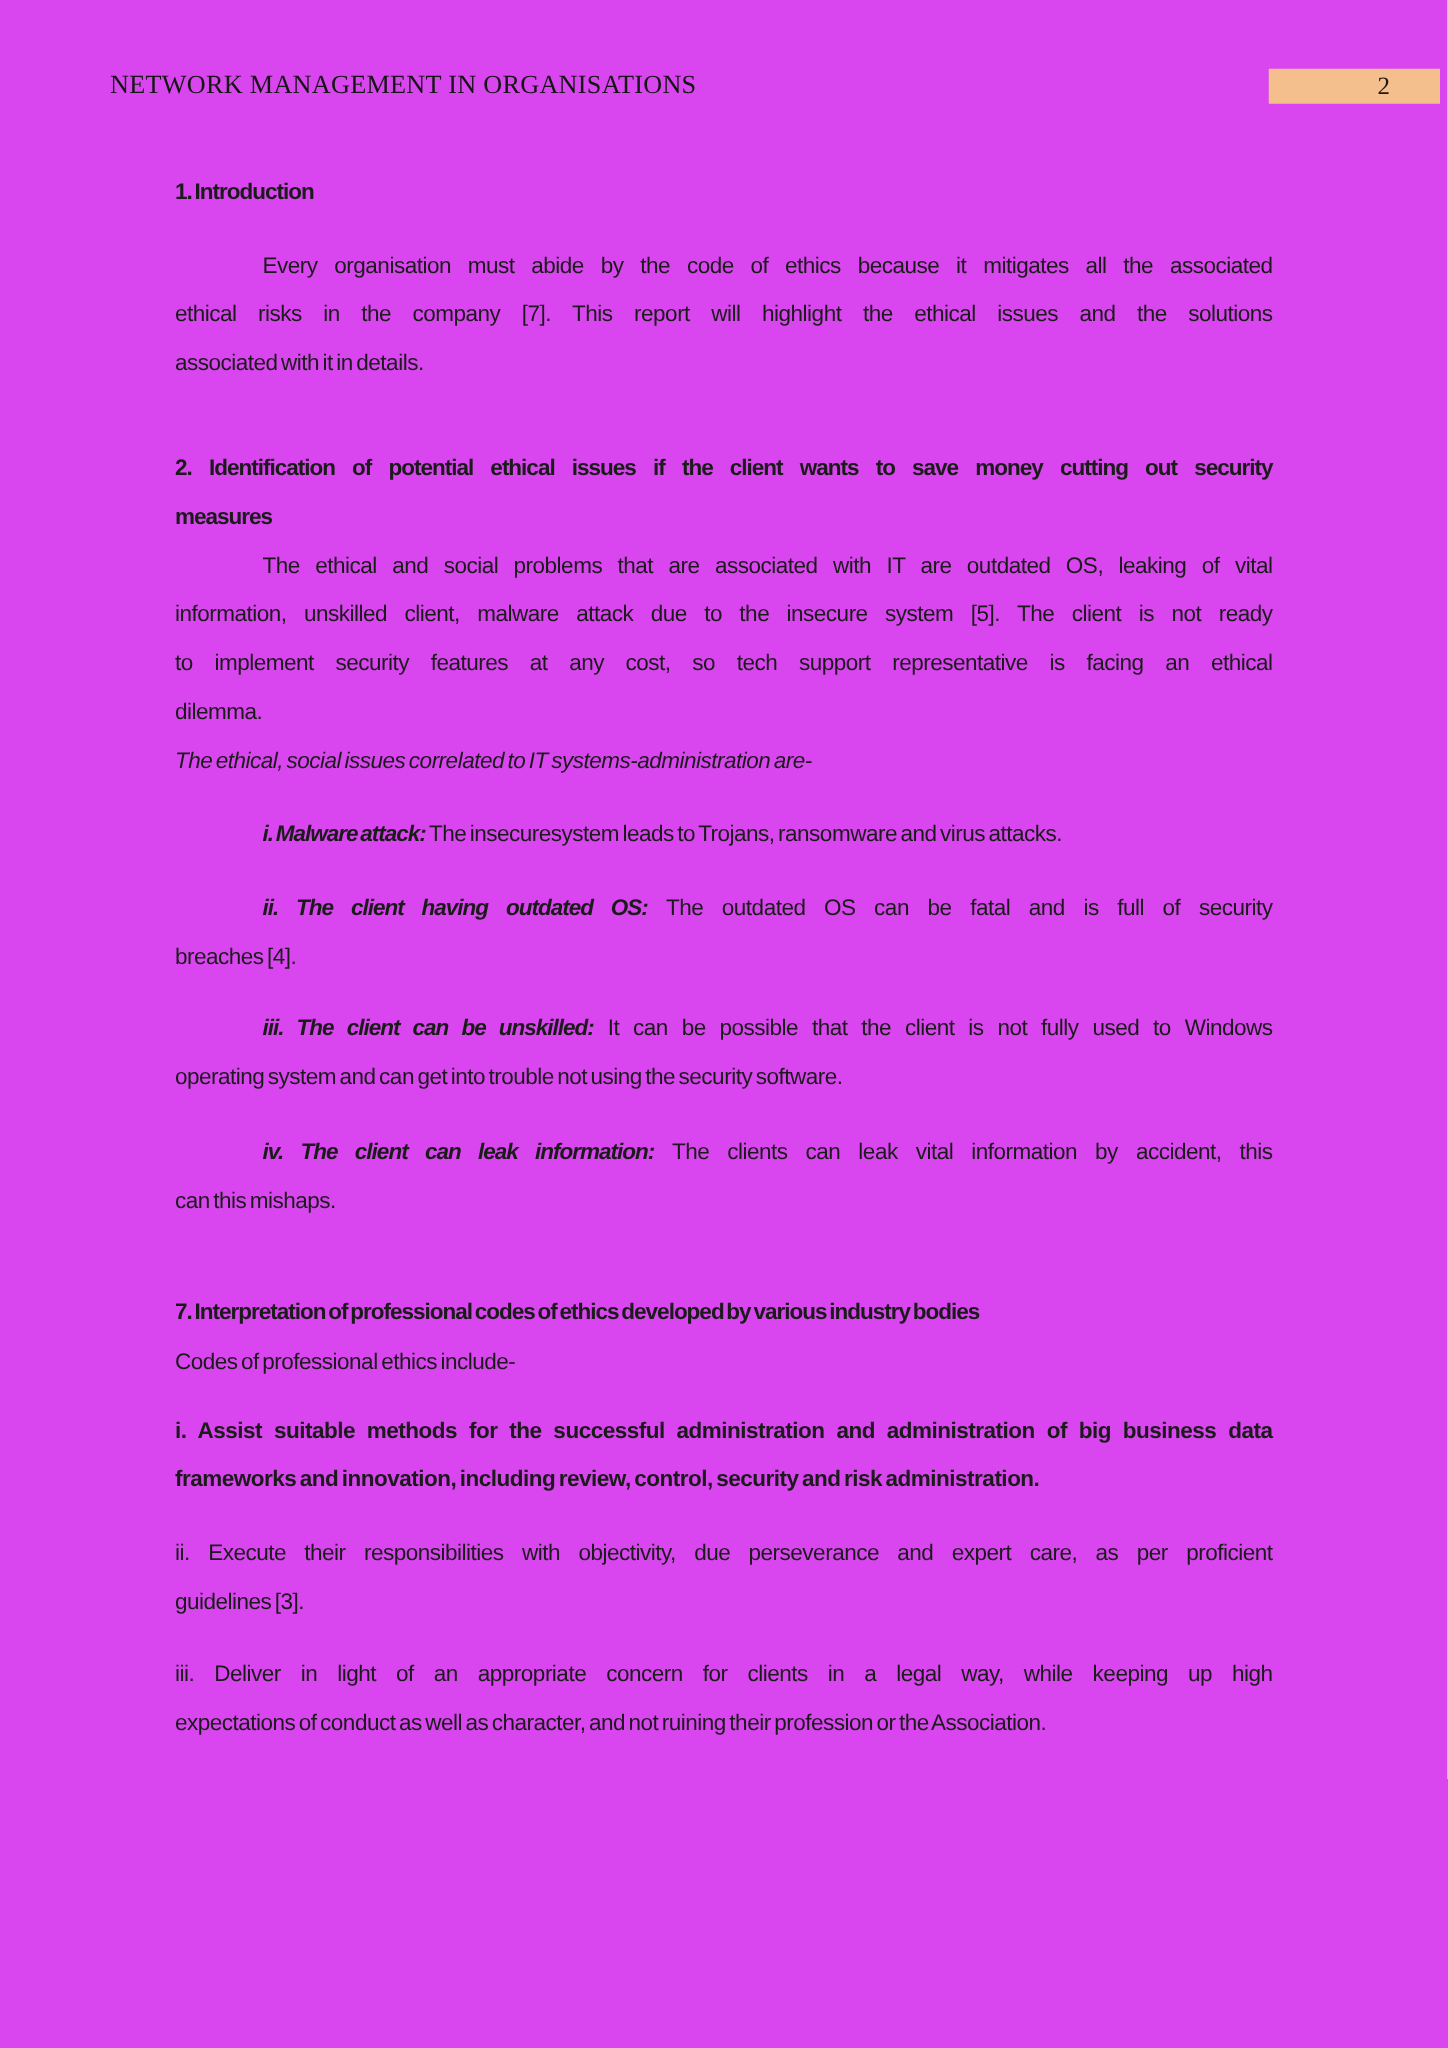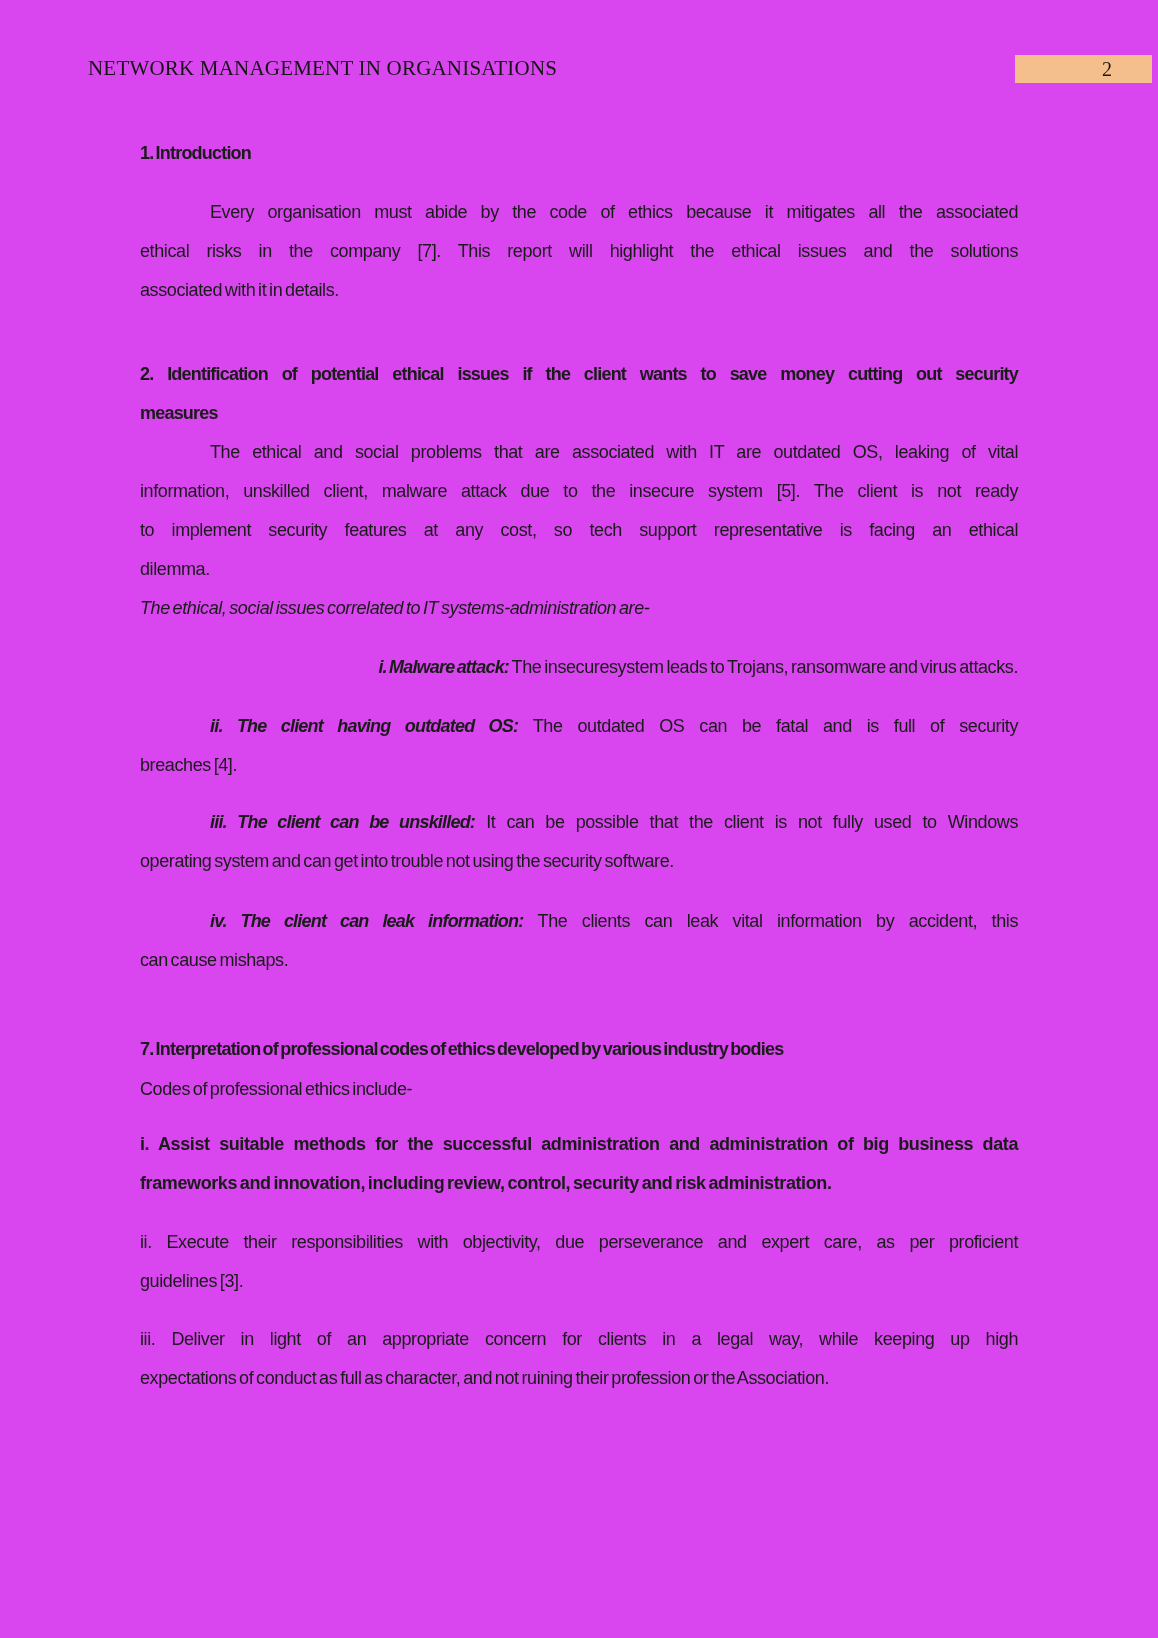--- a/index.html
+++ b/index.html
@@ -60,21 +60,21 @@
   }
   .line {
     line-height: 39px;
     min-height: 39px;
     text-align: left;
   }
   .line.just {
     text-align: justify;
     text-align-last: justify;
   }
-  .line.indent { text-indent: 70px; text-align: right; }
+  .line.indent { text-indent: 70px; }
   .heading .line {
     font-weight: 700;
     letter-spacing: -0.8px;
     word-spacing: -2px;
   }
   .lead {
     font-weight: 700;
     font-style: italic;
     letter-spacing: -0.8px;
     word-spacing: -2px;
@@ -134,34 +134,34 @@
       <div class="block b-issue-item-2">
         <div class="line just indent"><span class="lead">ii. The client having outdated OS:</span> The outdated OS can be fatal and is full of security</div>
         <div class="line">breaches [4].</div>
       </div>
       <div class="block b-issue-item-3">
         <div class="line just indent"><span class="lead">iii. The client can be unskilled:</span> It can be possible that the client is not fully used to Windows</div>
         <div class="line">operating system and can get into trouble not using the security software.</div>
       </div>
       <div class="block b-issue-item-4">
         <div class="line just indent"><span class="lead">iv. The client can leak information:</span> The clients can leak vital information by accident, this</div>
-        <div class="line">can cause mishaps.</div>
+        <div class="line">can this mishaps.</div>
       </div>
       <div class="block b-section-4-heading heading">
         <div class="line">7. Interpretation of professional codes of ethics developed by various industry bodies</div>
       </div>
       <div class="block b-section-4-intro">
         <div class="line">Codes of professional ethics include-</div>
       </div>
       <div class="block b-code-item-1">
         <div class="line just">i. Assist suitable methods for the successful administration and administration of big business data</div>
         <div class="line">frameworks and innovation, including review, control, security and risk administration.</div>
       </div>
       <div class="block b-code-item-2">
         <div class="line just">ii. Execute their responsibilities with objectivity, due perseverance and expert care, as per proficient</div>
         <div class="line">guidelines [3].</div>
       </div>
       <div class="block b-code-item-3">
         <div class="line just">iii. Deliver in light of an appropriate concern for clients in a legal way, while keeping up high</div>
-        <div class="line">expectations of conduct as full as character, and not ruining their profession or the Association.</div>
+        <div class="line">expectations of conduct as well as character, and not ruining their profession or the Association.</div>
       </div>
     </div>
 </div>
 
 </body></html>

